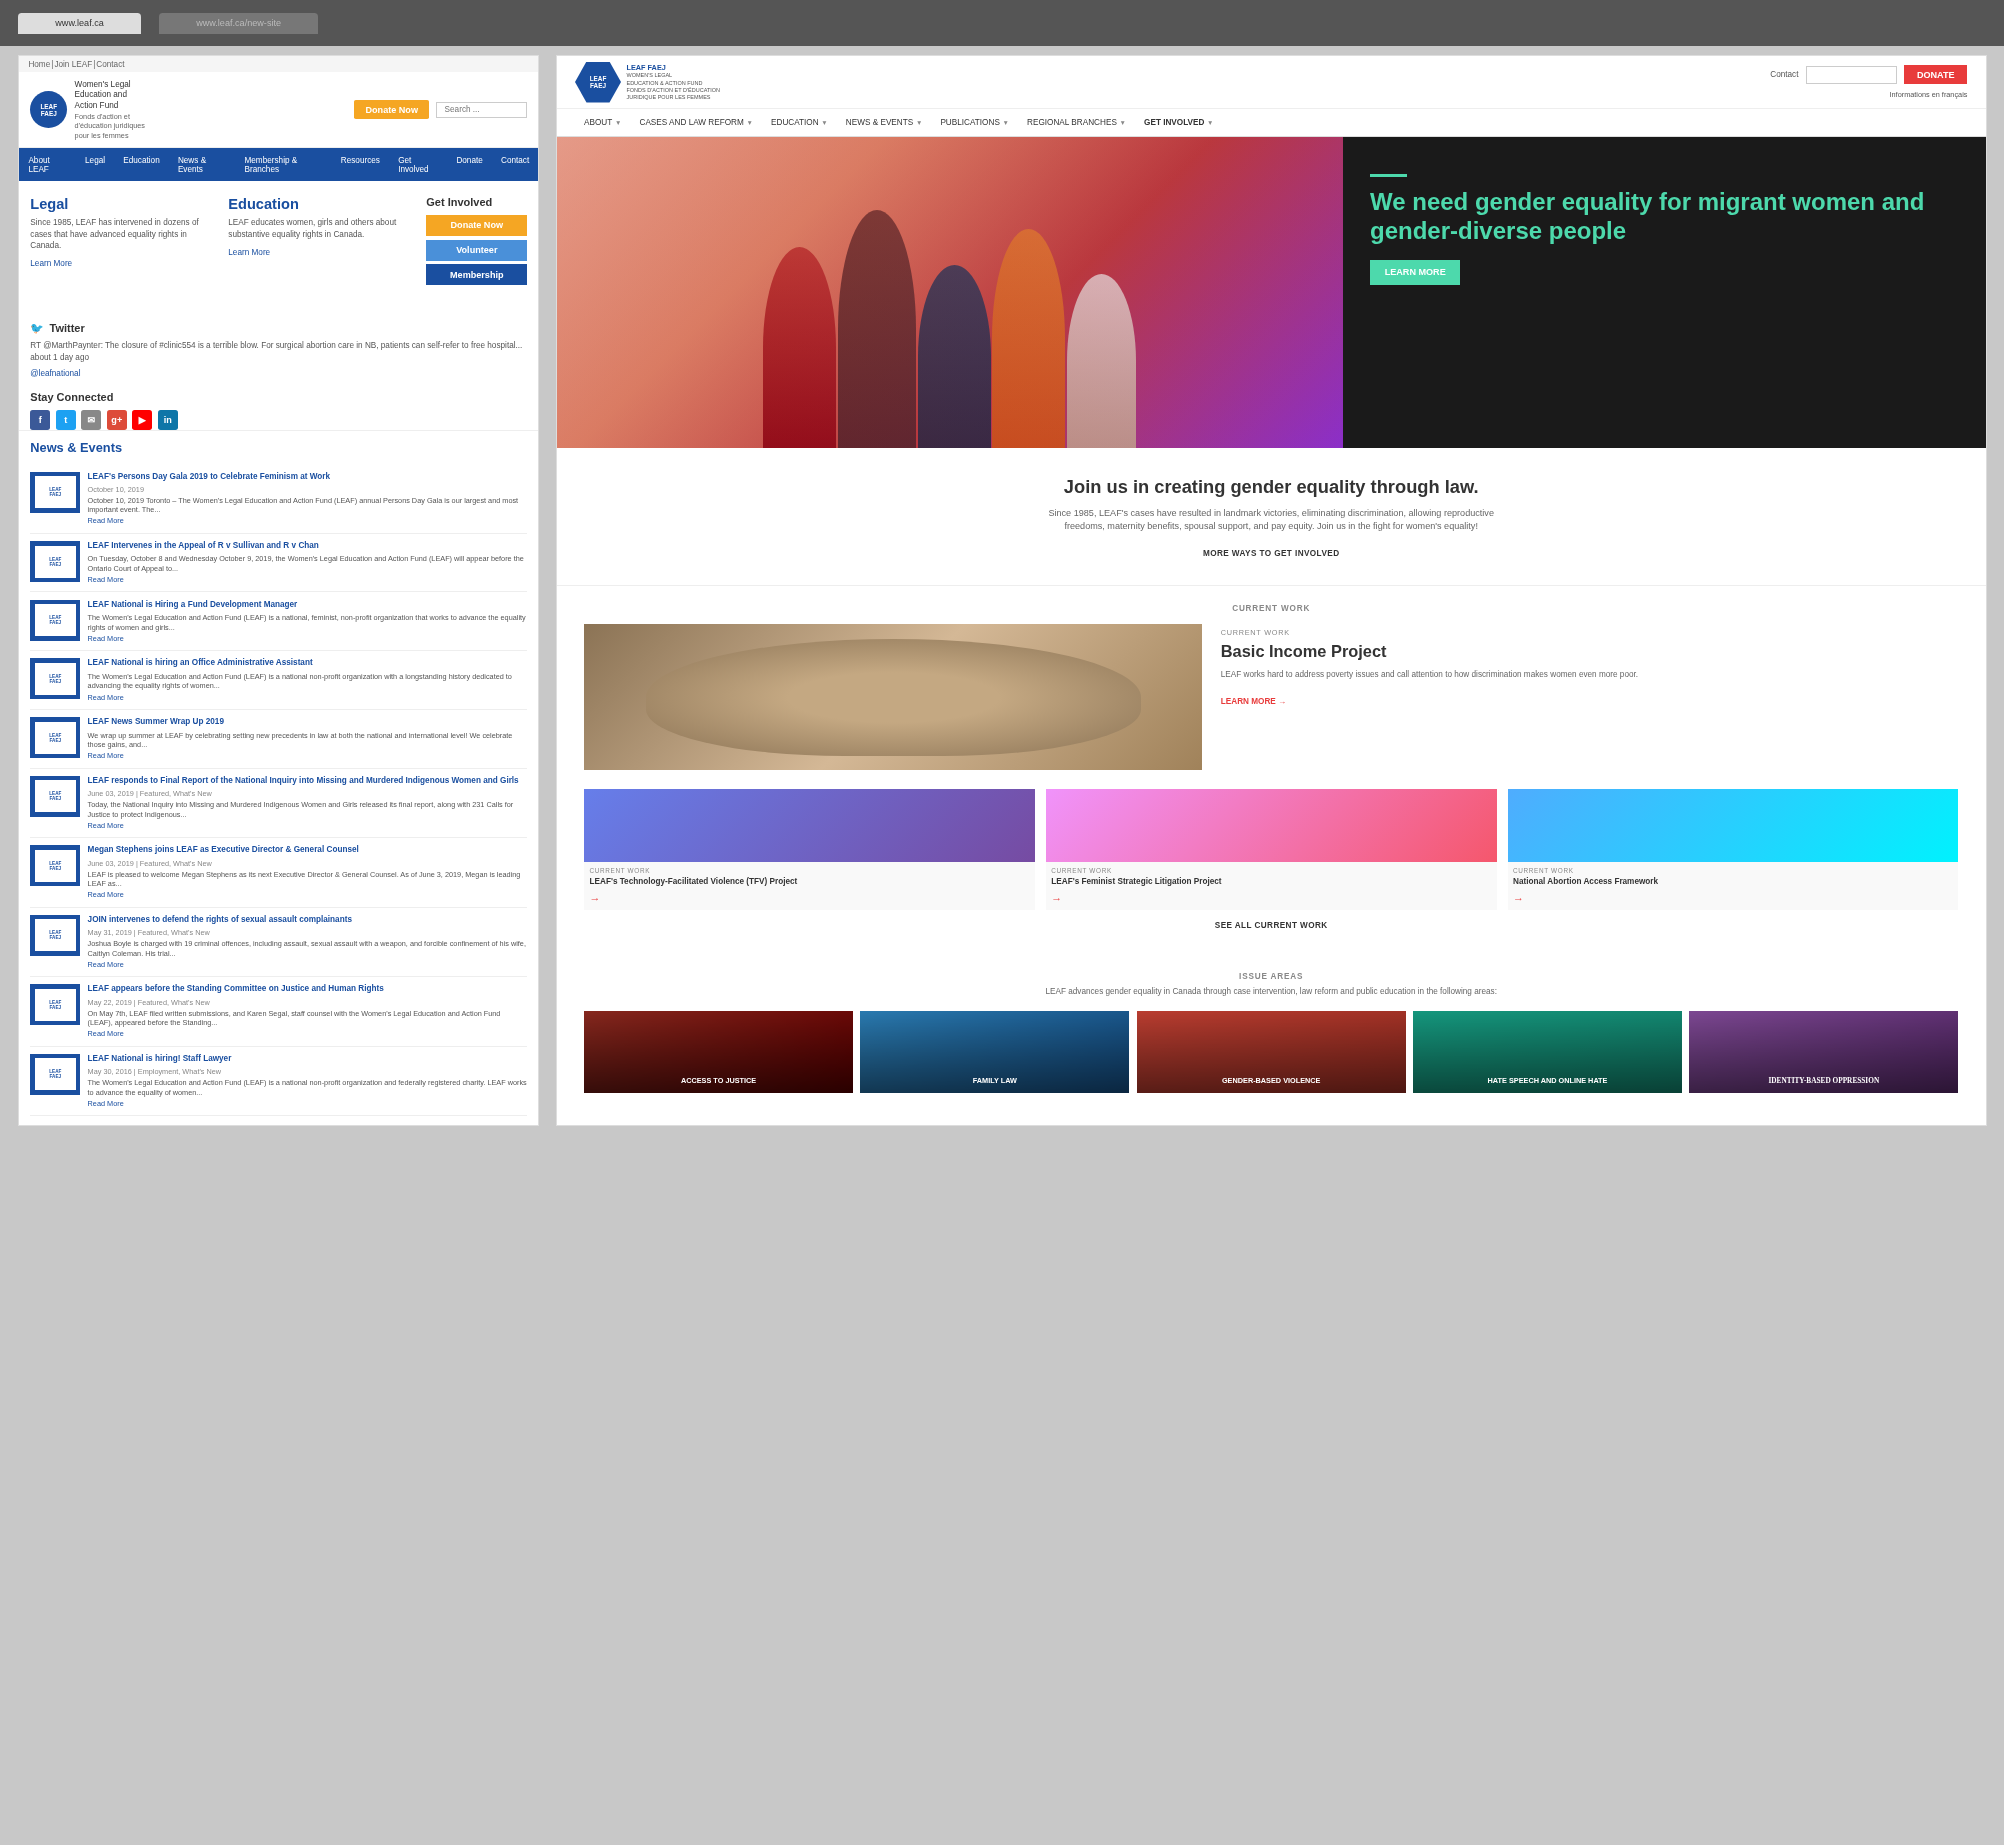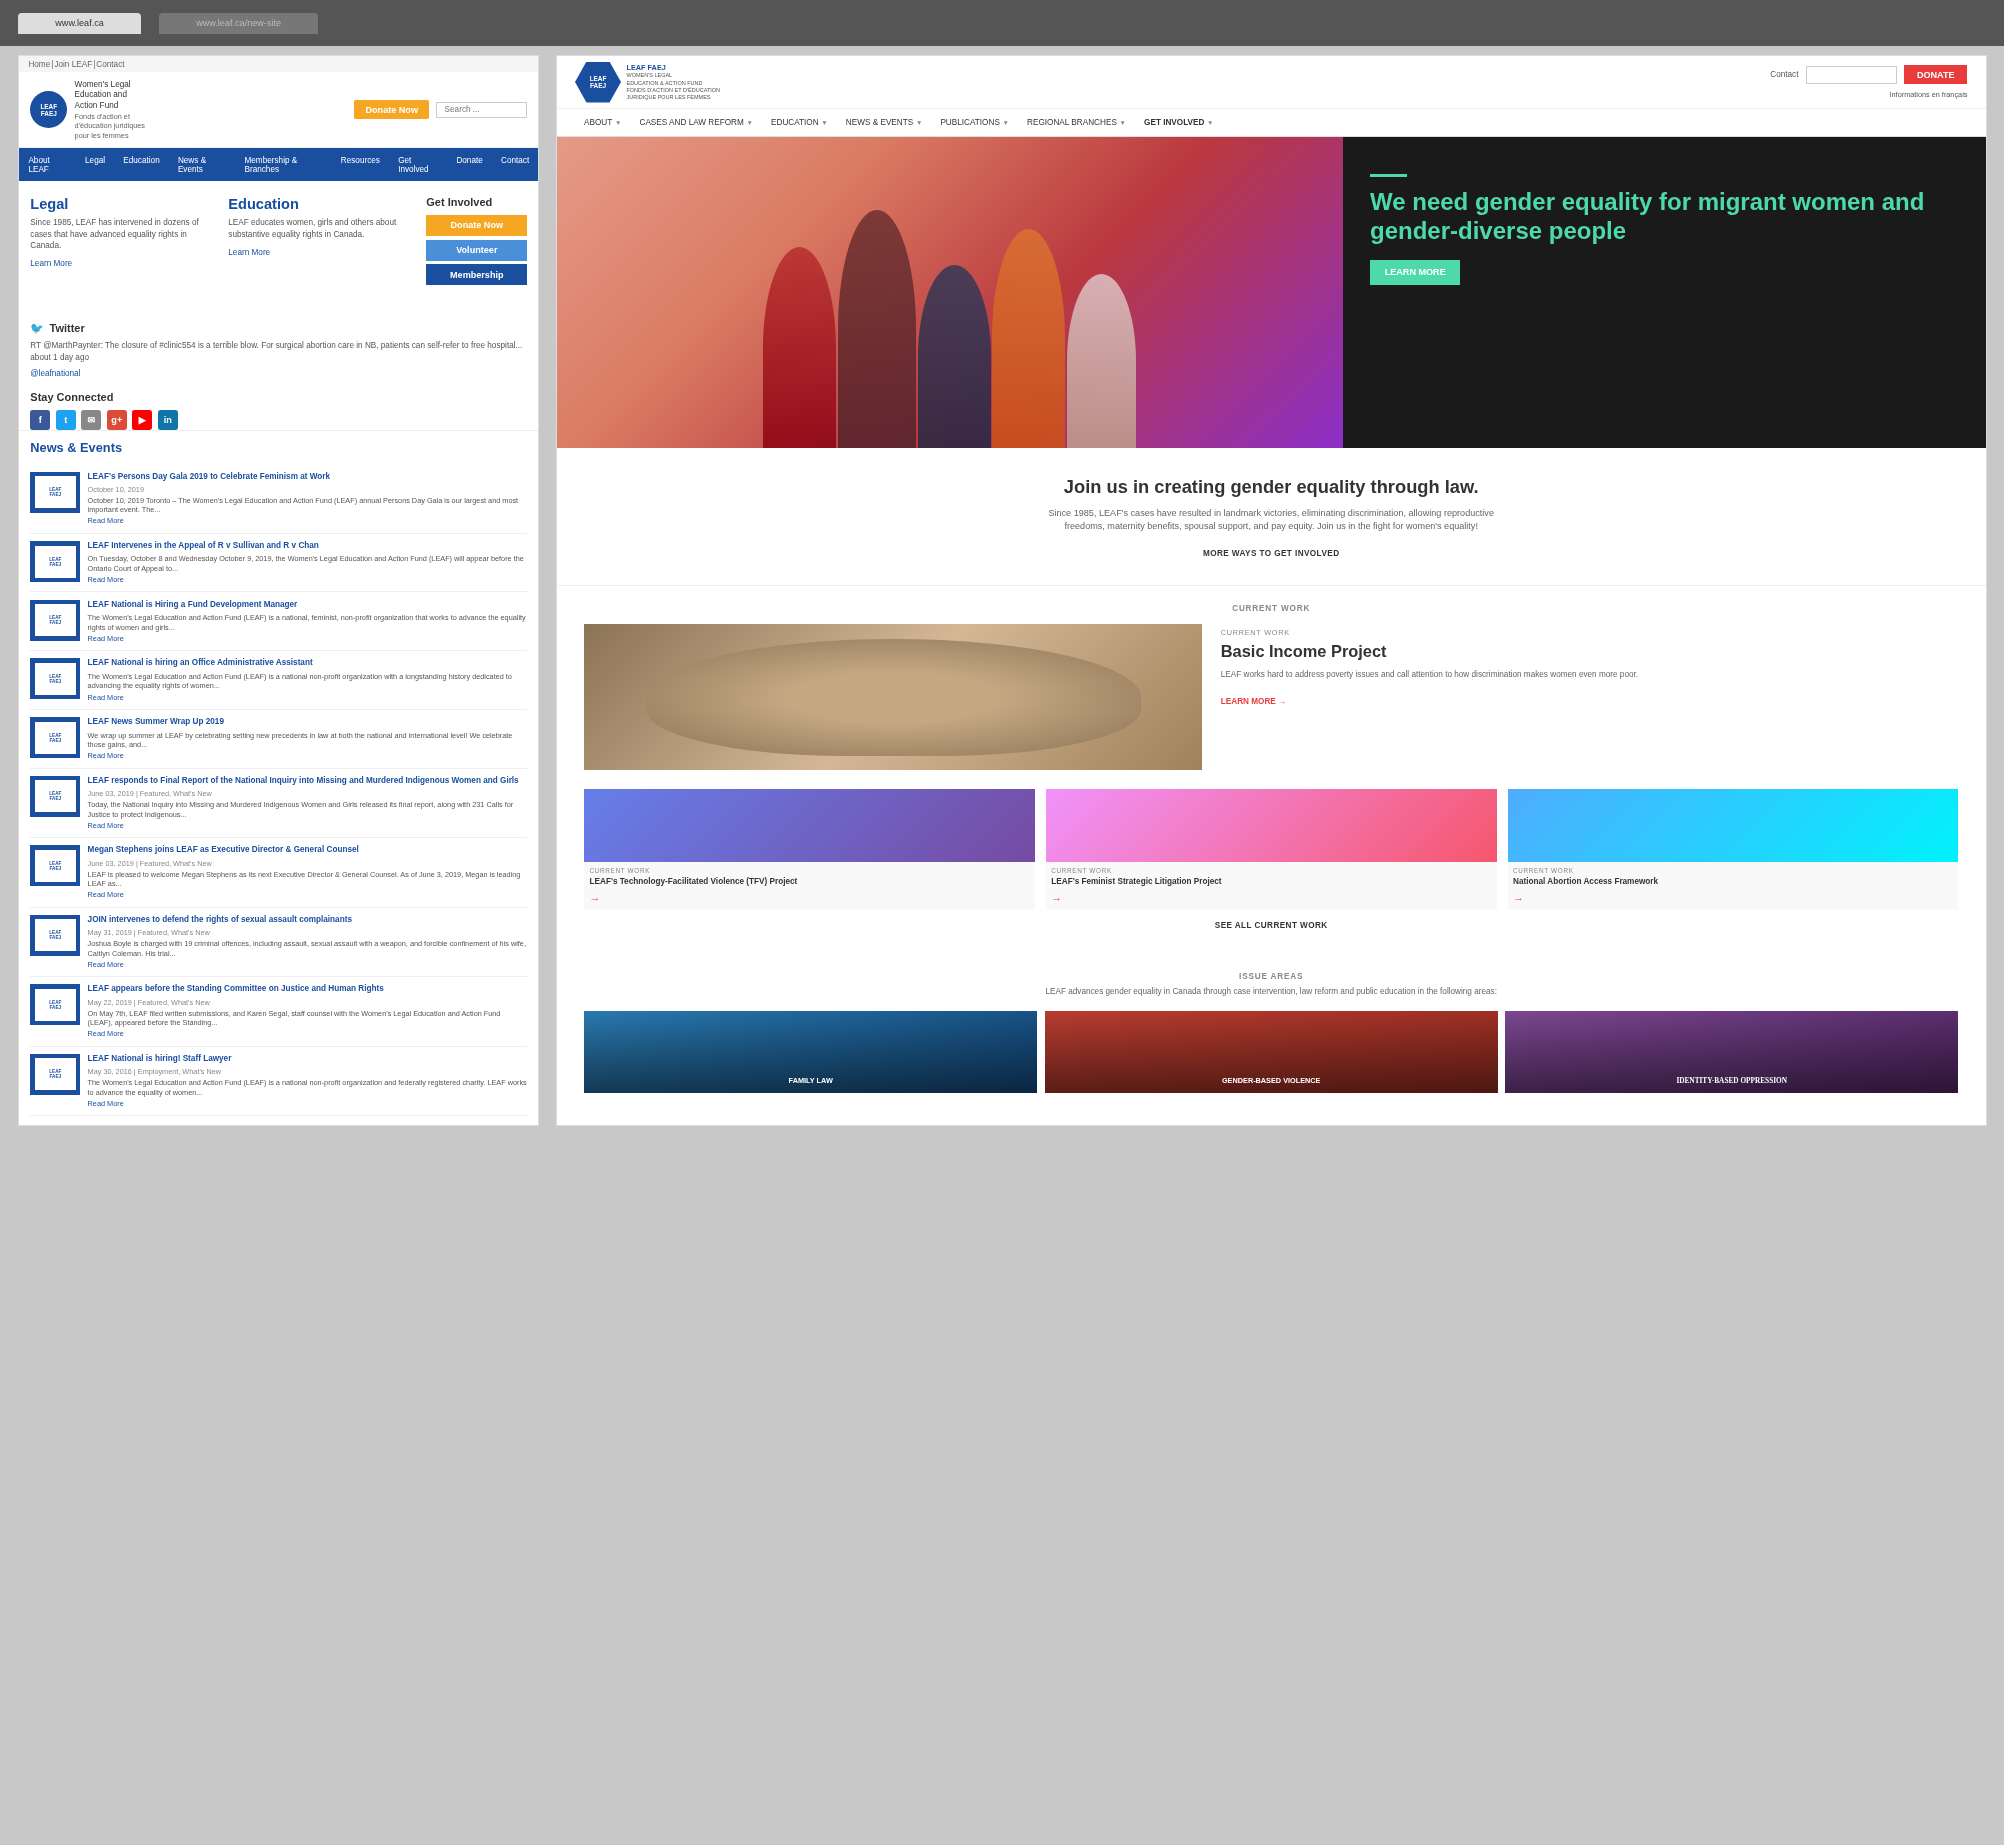--- a/index.html
+++ b/index.html
@@ -978,30 +978,40 @@
         </div>
       </div>
 
       <a href="#" class="see-all">SEE ALL CURRENT WORK</a>
     </div>
 
     <div class="issue-areas">
       <div class="section-label">ISSUE AREAS</div>
       <p>LEAF advances gender equality in Canada through case intervention, law reform and public education in the following areas:</p>
       <div class="issue-cards">
+        <div class="issue-card ic1">
+          <div class="issue-card-overlay">
+            <div class="issue-card-label">ACCESS TO JUSTICE</div>
+          </div>
+        </div>
         <div class="issue-card ic2">
           <div class="issue-card-overlay">
             <div class="issue-card-label">FAMILY LAW</div>
           </div>
         </div>
         <div class="issue-card ic3">
           <div class="issue-card-overlay">
             <div class="issue-card-label">GENDER-BASED VIOLENCE</div>
           </div>
         </div>
+        <div class="issue-card ic4">
+          <div class="issue-card-overlay">
+            <div class="issue-card-label">HATE SPEECH AND ONLINE HATE</div>
+          </div>
+        </div>
         <div class="issue-card ic5">
           <div class="issue-card-overlay">
             <div class="issue-card-label">IDENTITY-BASED OPPRESSION</div>
           </div>
         </div>
       </div>
     </div>
 
   </div>
 </div>

